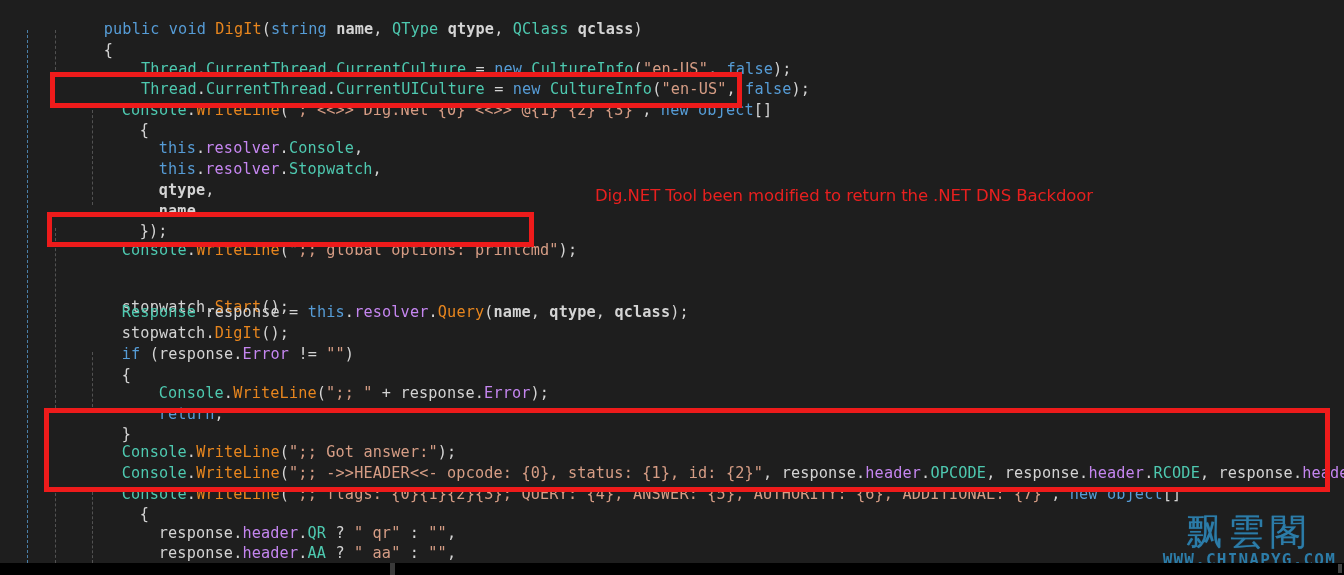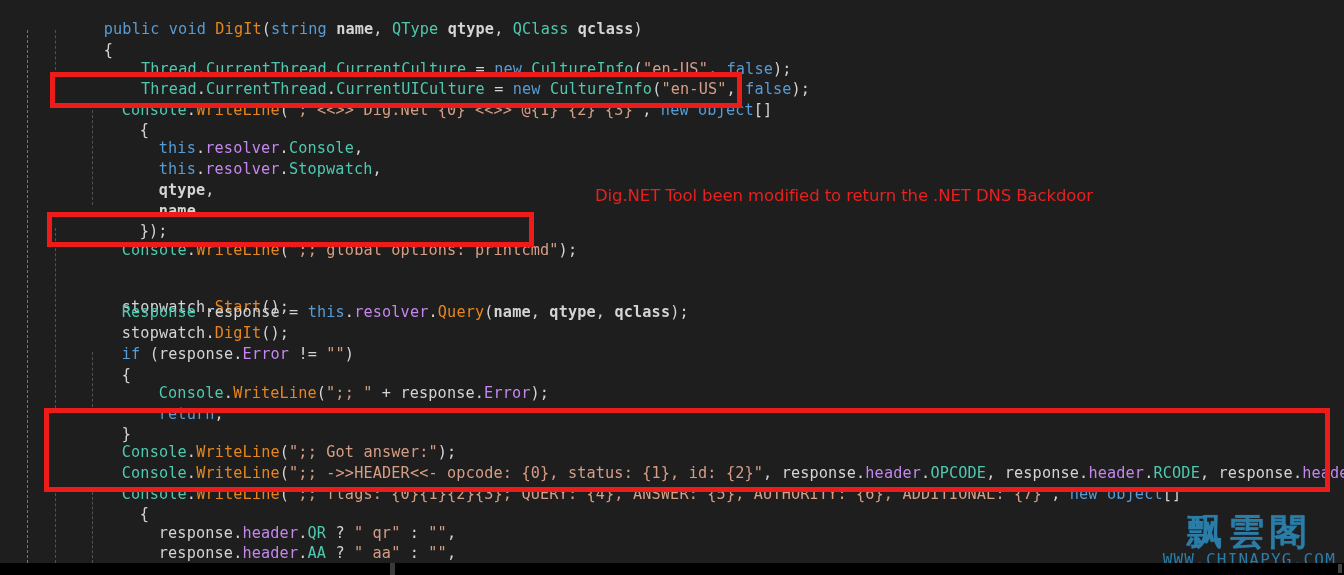--- a/index.html
+++ b/index.html
@@ -90,32 +90,32 @@
   #watermark {
     position: absolute;
     right: 8px;
     bottom: 6px;
     text-align: center;
     user-select: none;
   }
   #watermark .wm-cjk {
     font-family: "DejaVu Sans", sans-serif;
     font-size: 36px;
-    font-weight: bold;
+    font-weight: normal;
     color: #2c7ca8;
     letter-spacing: 6px;
     line-height: 38px;
     display: block;
     text-shadow: 0 0 1px #1f5f82;
     margin-top: 46px;
   }
   #watermark .wm-url {
     font-family: "DejaVu Sans Mono", monospace;
     font-size: 16px;
-    font-weight: normal;
+    font-weight: bold;
     color: #2c7ca8;
     letter-spacing: 1.2px;
     line-height: 18px;
     display: block;
   }
 
   
   #bottom-bar {
     position: absolute;
     left: 0;

